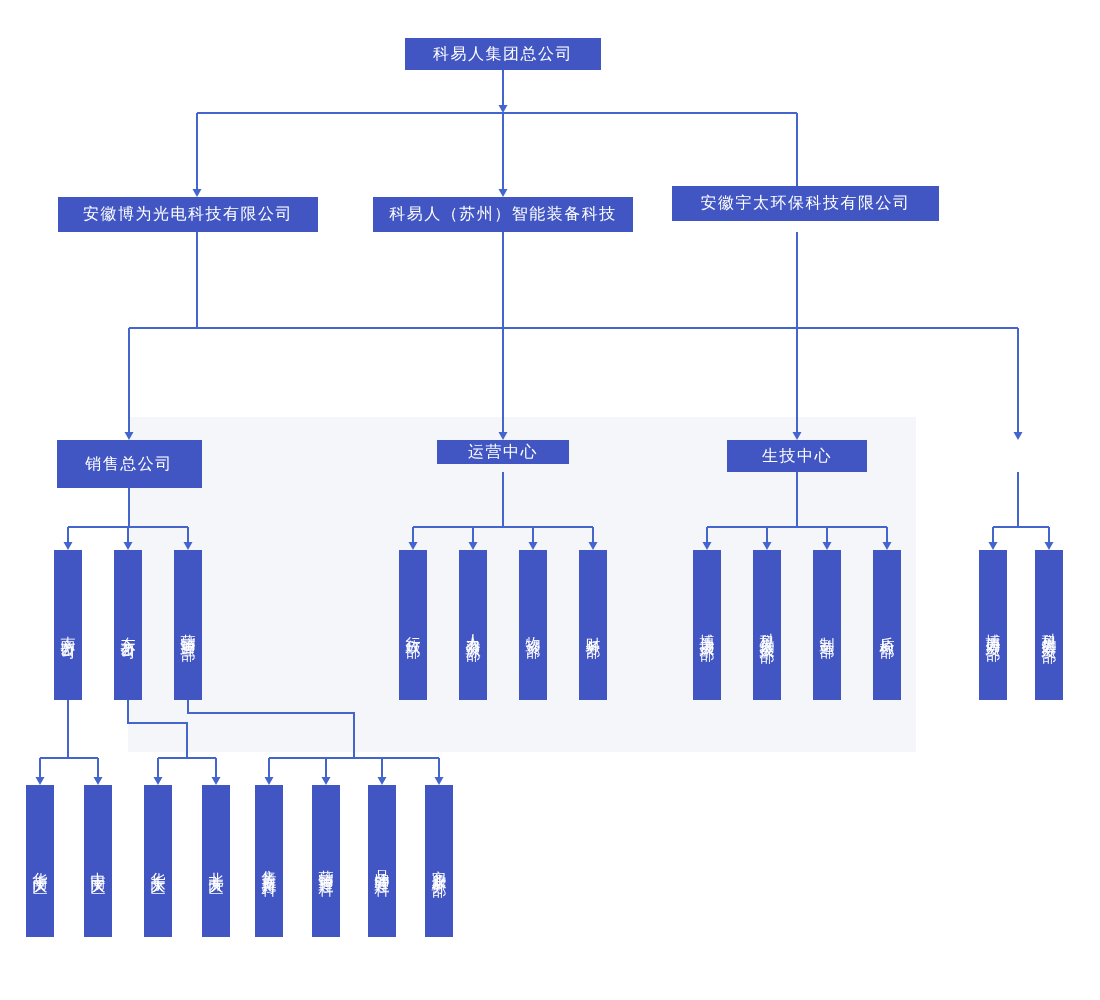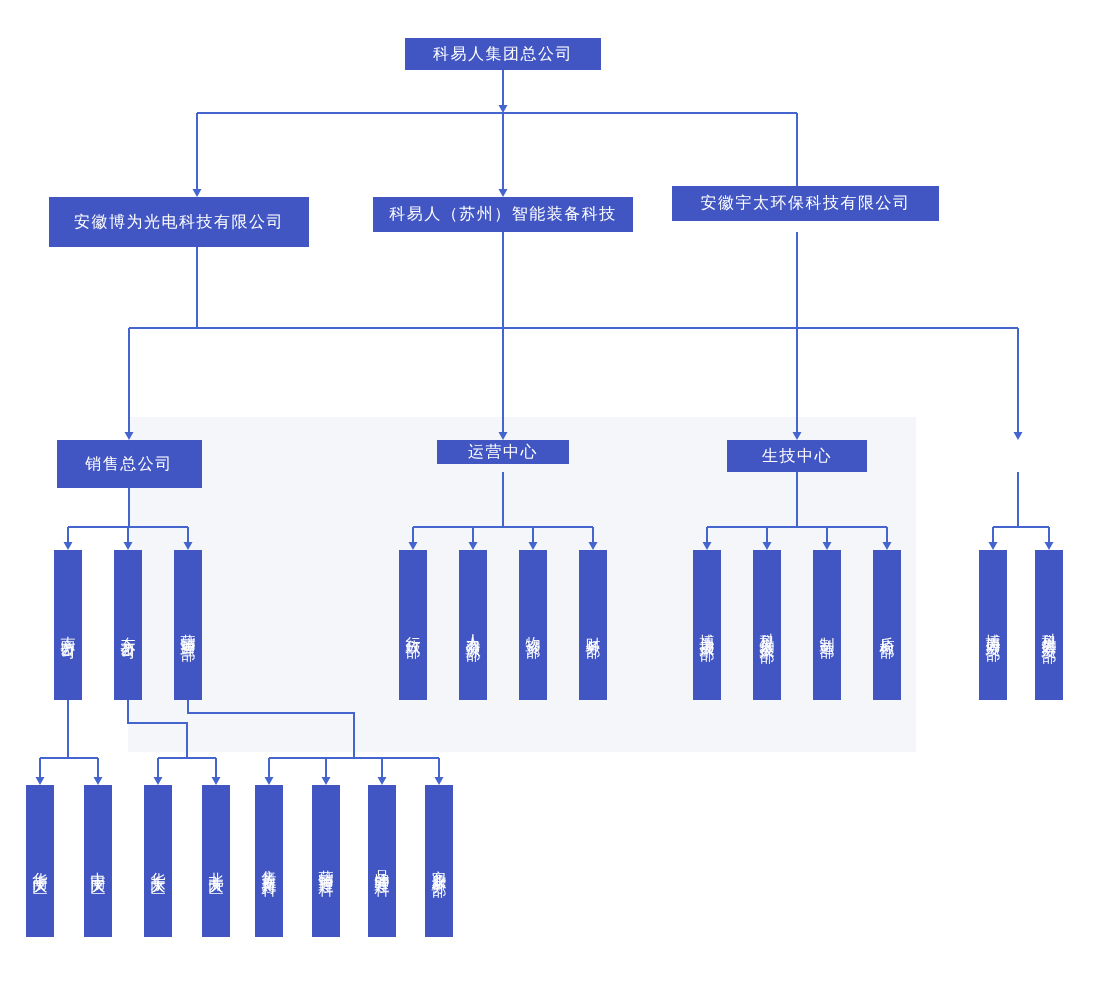--- a/index.html
+++ b/index.html
@@ -101,21 +101,21 @@
       <polygon points="93.5,777 102.5,777 98,785" fill="#4565CE"></polygon>
       <polygon points="153.5,777 162.5,777 158,785" fill="#4565CE"></polygon>
       <polygon points="211.5,777 220.5,777 216,785" fill="#4565CE"></polygon>
       <polygon points="264.5,777 273.5,777 269,785" fill="#4565CE"></polygon>
       <polygon points="321.5,777 330.5,777 326,785" fill="#4565CE"></polygon>
       <polygon points="377.5,777 386.5,777 382,785" fill="#4565CE"></polygon>
       <polygon points="434.5,777 443.5,777 439,785" fill="#4565CE"></polygon>
     </svg>
 
 <div class="node h" style="left: 405px; top: 38px; width: 196px; height: 32px;">科易人集团总公司</div>
-    <div class="node h" style="left: 49px; top: 197px; width: 260px; height: 50px;">安徽博为光电科技有限公司</div>
+    <div class="node h" style="left: 58px; top: 197px; width: 260px; height: 35px;">安徽博为光电科技有限公司</div>
     <div class="node h" style="left: 373px; top: 197px; width: 260px; height: 35px;">科易人（苏州）智能装备科技</div>
     <div class="node h" style="left: 672px; top: 186px; width: 267px; height: 35px;">安徽宇太环保科技有限公司</div>
     <div class="node h" style="left: 56.5px; top: 440px; width: 145px; height: 48px;">销售总公司</div>
     <div class="node v" style="left: 54px; top: 550px; width: 28px; height: 150px;">南方公司</div>
     <div class="node v" style="left: 26px; top: 785px; width: 28px; height: 152px;">华南大区</div>
     <div class="node v" style="left: 84px; top: 785px; width: 28px; height: 152px;">中南大区</div>
     <div class="node v" style="left: 114px; top: 550px; width: 28px; height: 150px;">东方公司</div>
     <div class="node v" style="left: 144px; top: 785px; width: 28px; height: 152px;">华东大区</div>
     <div class="node v" style="left: 202px; top: 785px; width: 28px; height: 152px;">北方大区</div>
     <div class="node v" style="left: 174px; top: 550px; width: 28px; height: 150px;">营销管理部</div>

